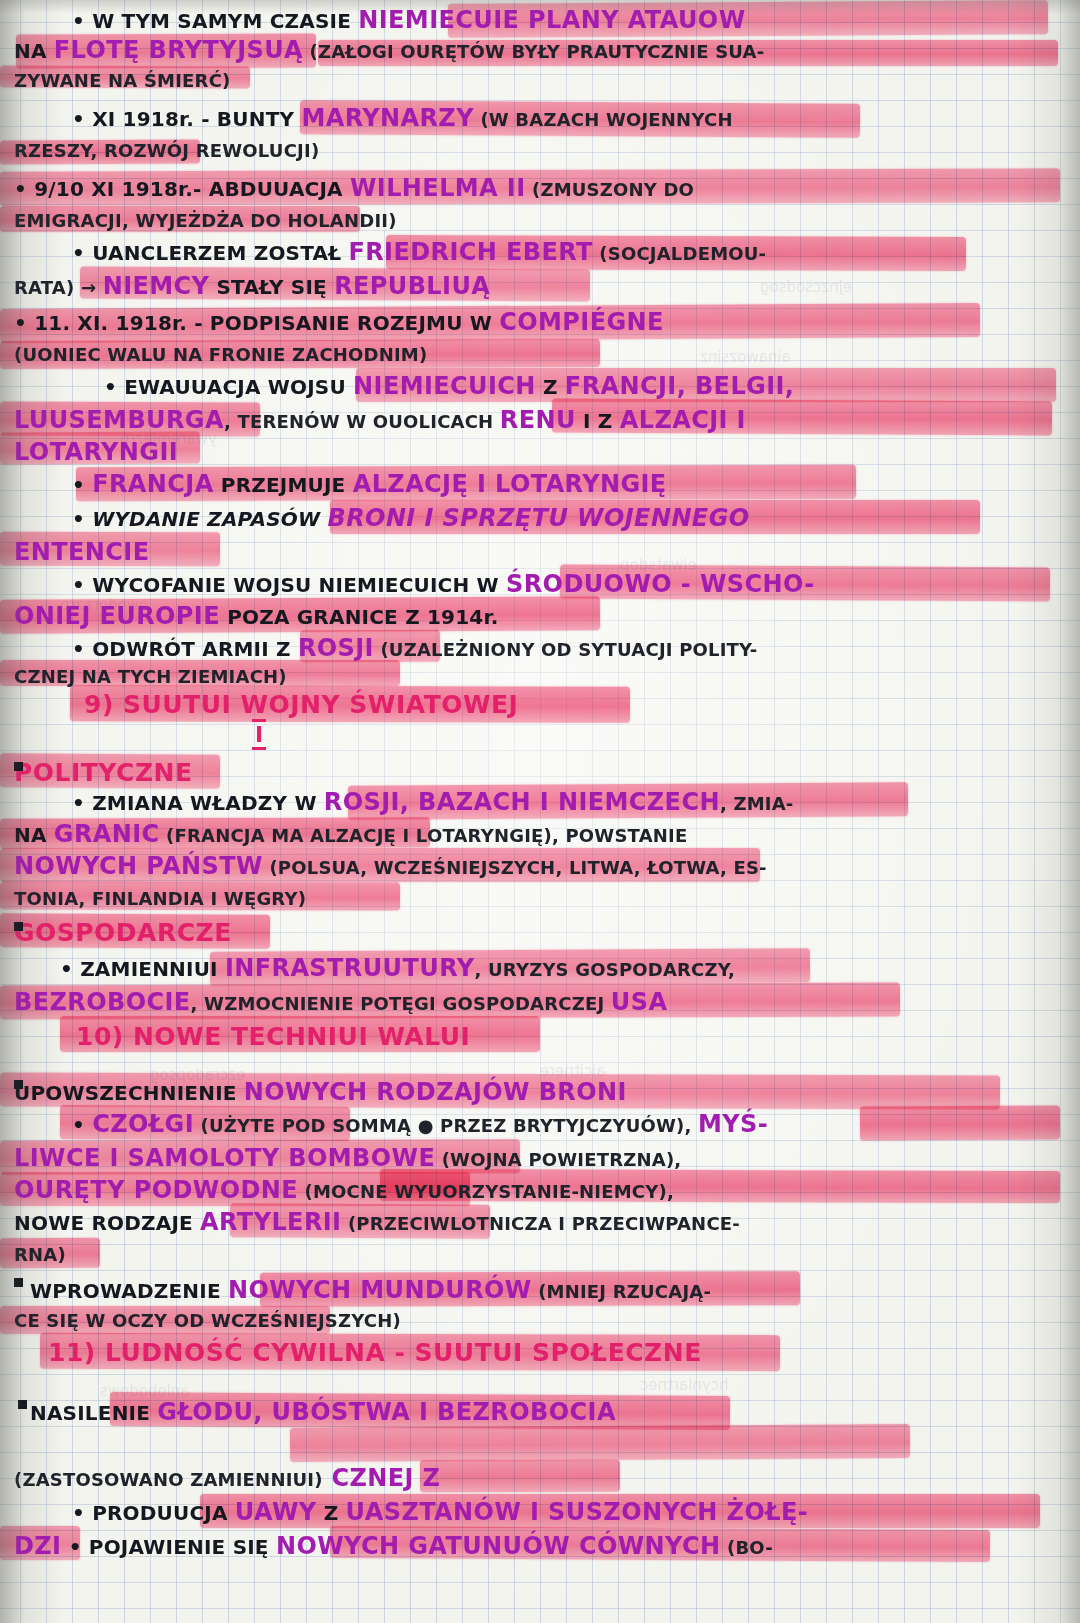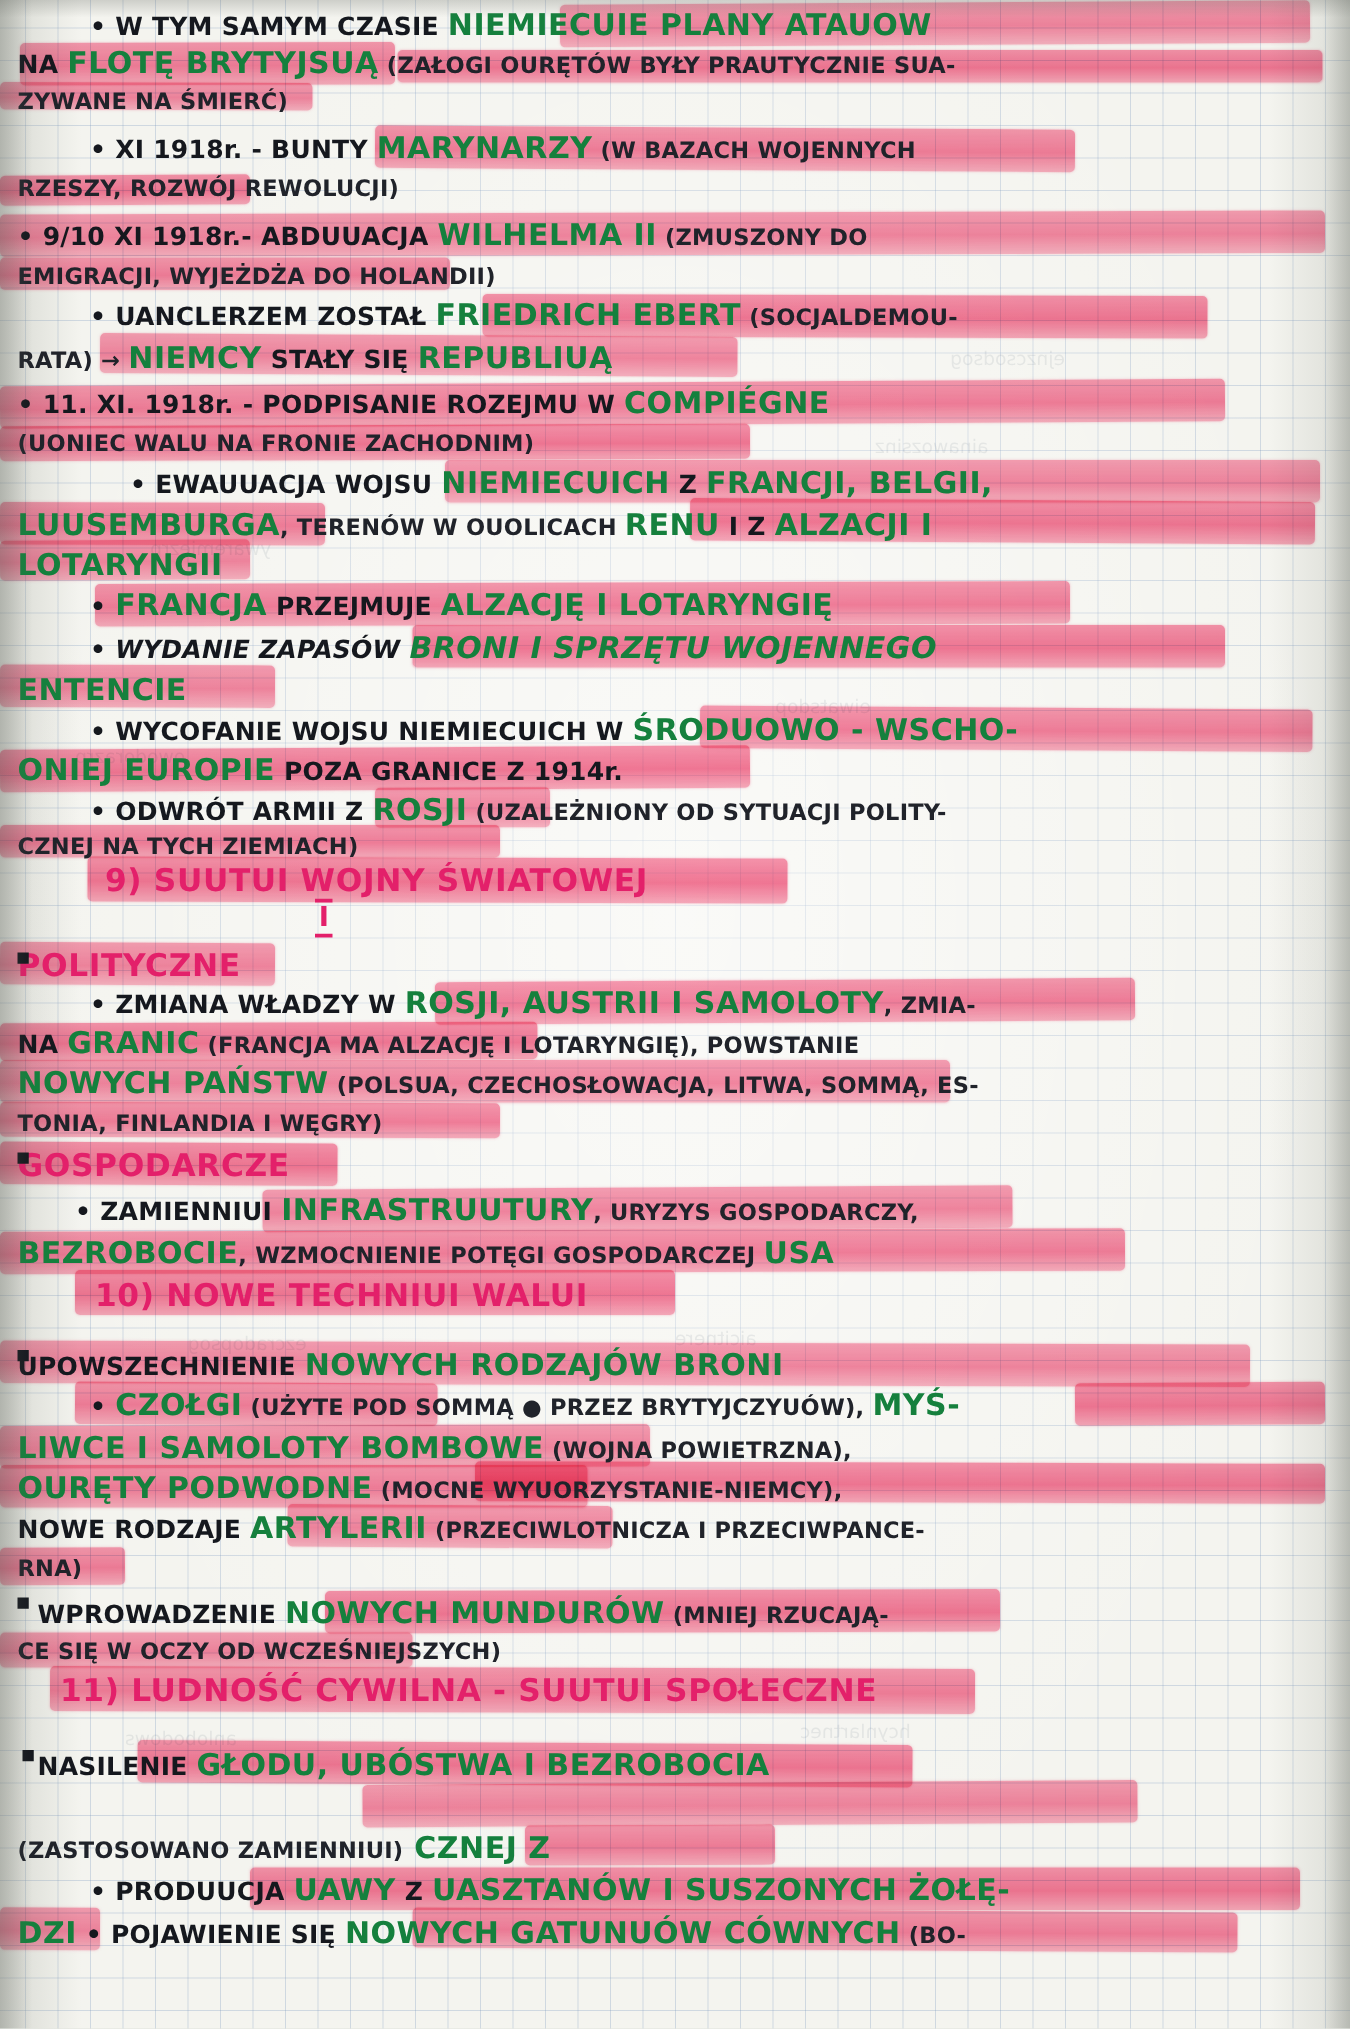--- a/index.html
+++ b/index.html
@@ -65,21 +65,21 @@
   }
   
   .hl {
     position: absolute;
     background: linear-gradient(to bottom, rgba(247,116,150,0.85), rgba(243,92,131,0.92) 55%, rgba(247,130,160,0.75));
     border-radius: 4px;
     mix-blend-mode: multiply;
     box-shadow: 0 0 2px rgba(240,100,140,0.5);
   }
   .pinkbig {
-    color: #15803d;
+    color: #a21caf;
     font-weight: 800;
     font-size: 24px;
     letter-spacing: 0.4px;
   }
   .blk { color: #15181e; }
   .sm { font-size: 18px; }
   .hdr {
     font-size: 25px;
     color: #e3206a;
     font-weight: 800;
@@ -198,23 +198,23 @@
       <div class="line" style="left: 14px; top: 440px;"><span class="pinkbig">LOTARYNGII</span></div>
       <div class="line" style="left: 72px; top: 472px;"><span class="blk">• </span><span class="pinkbig">FRANCJA</span><span class="blk"> PRZEJMUJE </span><span class="pinkbig">ALZACJĘ I LOTARYNGIĘ</span></div>
       <div class="line" style="left: 72px; top: 506px; font-style: italic;"><span class="blk">• WYDANIE ZAPASÓW </span><span class="pinkbig">BRONI I SPRZĘTU WOJENNEGO</span></div>
       <div class="line" style="left: 14px; top: 540px;"><span class="pinkbig">ENTENCIE</span></div>
       <div class="line" style="left: 72px; top: 572px;"><span class="blk">• WYCOFANIE WOJSU NIEMIECUICH W </span><span class="pinkbig">ŚRODUOWO - WSCHO-</span></div>
       <div class="line" style="left: 14px; top: 604px;"><span class="pinkbig">ONIEJ EUROPIE</span><span class="blk"> POZA GRANICE Z 1914r.</span></div>
       <div class="line" style="left: 72px; top: 636px;"><span class="blk">• ODWRÓT ARMII Z </span><span class="pinkbig">ROSJI</span><span class="sm"> (UZALEŻNIONY OD SYTUACJI POLITY-</span></div>
       <div class="line" style="left: 14px; top: 666px;"><span class="sm">CZNEJ NA TYCH ZIEMIACH)</span></div>
       <div class="line" style="left: 84px; top: 692px;"><span class="hdr">9) SUUTUI     WOJNY ŚWIATOWEJ</span></div>
       <div class="line" style="left: 14px; top: 760px;"><span class="hdr">POLITYCZNE</span></div>
-      <div class="line" style="left: 72px; top: 790px;"><span class="blk">• ZMIANA WŁADZY W </span><span class="pinkbig">ROSJI, AUSTRII I SAMOLOTY</span><span class="sm">, ZMIA-</span></div>
+      <div class="line" style="left: 72px; top: 790px;"><span class="blk">• ZMIANA WŁADZY W </span><span class="pinkbig">ROSJI, BAZACH I NIEMCZECH</span><span class="sm">, ZMIA-</span></div>
       <div class="line" style="left: 14px; top: 822px;"><span class="blk">NA </span><span class="pinkbig">GRANIC</span><span class="sm"> (FRANCJA MA ALZACJĘ I LOTARYNGIĘ), POWSTANIE</span></div>
-      <div class="line" style="left: 14px; top: 854px;"><span class="pinkbig">NOWYCH PAŃSTW</span><span class="sm"> (POLSUA, CZECHOSŁOWACJA, LITWA, SOMMĄ, ES-</span></div>
+      <div class="line" style="left: 14px; top: 854px;"><span class="pinkbig">NOWYCH PAŃSTW</span><span class="sm"> (POLSUA, WCZEŚNIEJSZYCH, LITWA, ŁOTWA, ES-</span></div>
       <div class="line" style="left: 14px; top: 888px;"><span class="sm">TONIA, FINLANDIA I WĘGRY)</span></div>
       <div class="line" style="left: 14px; top: 920px;"><span class="hdr">GOSPODARCZE</span></div>
       <div class="line" style="left: 60px; top: 956px;"><span class="blk">• ZAMIENNIUI </span><span class="pinkbig">INFRASTRUUTURY</span><span class="sm">, URYZYS GOSPODARCZY,</span></div>
       <div class="line" style="left: 14px; top: 990px;"><span class="pinkbig">BEZROBOCIE</span><span class="sm">, WZMOCNIENIE POTĘGI GOSPODARCZEJ </span><span class="pinkbig">USA</span></div>
       <div class="line" style="left: 76px; top: 1024px;"><span class="hdr">10) NOWE TECHNIUI WALUI</span></div>
       <div class="line" style="left: 14px; top: 1080px;"><span class="blk">UPOWSZECHNIENIE </span><span class="pinkbig">NOWYCH RODZAJÓW BRONI</span></div>
       <div class="line" style="left: 72px; top: 1112px;"><span class="blk">• </span><span class="pinkbig">CZOŁGI</span><span class="sm"> (UŻYTE POD SOMMĄ ● PRZEZ BRYTYJCZYUÓW), </span><span class="pinkbig">MYŚ-</span></div>
       <div class="line" style="left: 14px; top: 1146px;"><span class="pinkbig">LIWCE I SAMOLOTY BOMBOWE</span><span class="sm"> (WOJNA POWIETRZNA),</span></div>
       <div class="line" style="left: 14px; top: 1178px;"><span class="pinkbig">OURĘTY PODWODNE</span><span class="sm"> (MOCNE WYUORZYSTANIE-NIEMCY),</span></div>
       <div class="line" style="left: 14px; top: 1210px;"><span class="blk">NOWE RODZAJE </span><span class="pinkbig">ARTYLERII</span><span class="sm"> (PRZECIWLOTNICZA I PRZECIWPANCE-</span></div>

